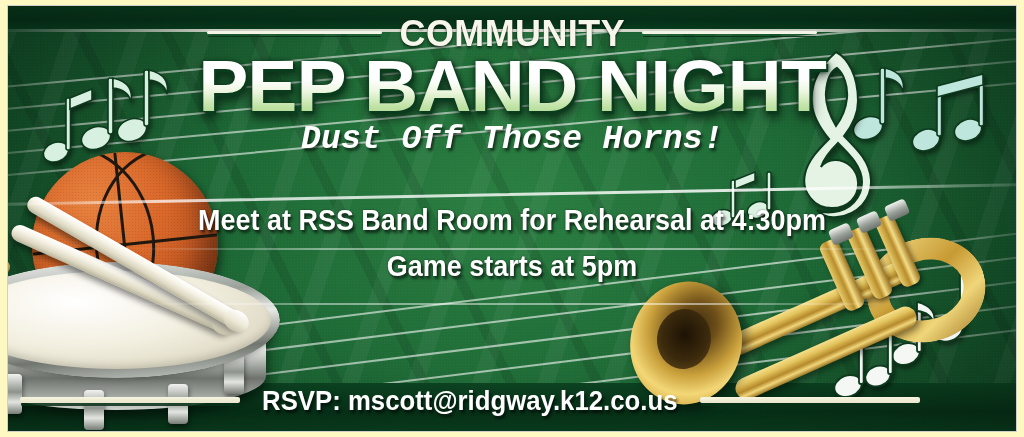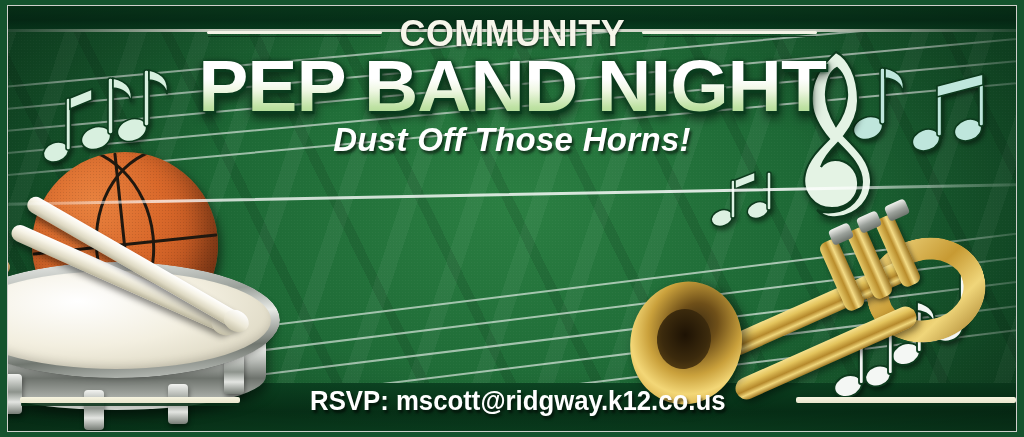--- a/index.html
+++ b/index.html
@@ -1,20 +1,20 @@
 <!DOCTYPE html>
 <html><head>
 <meta charset="utf-8">
 <style>
   html,body{margin:0;padding:0;background:#f7f7f5;}
   *{box-sizing:border-box;}
   .flyer{
     position:relative;
     width:1024px;height:437px;
-    background:#14532d;
+    background:#fef9c3;
     font-family:"Liberation Sans",sans-serif;
     overflow:hidden;
     padding-left:32px;
   }
   
   .frame{
     position:absolute;left:8px;top:6px;right:8px;bottom:6px;
     background:#14572b;
     overflow:hidden;
     box-shadow:0 0 0 1px #cfd0cc;
@@ -109,21 +109,21 @@
     margin-top:-4px;
     transform:scaleX(1.03);
     background:linear-gradient(180deg,#ffffff 0%,#ffffff 40%,#eef7e2 58%,#bfe2a4 82%,#a6d68c 100%);
     -webkit-background-clip:text;background-clip:text;
     color:transparent;
     -webkit-text-stroke:0px;
     filter:drop-shadow(0 0 2px #0a3a1c) drop-shadow(2px 3px 0 #0b3c1e) drop-shadow(0 4px 5px rgba(0,0,0,.55));
     white-space:nowrap;
   }
   .subtitle{
-    font-family:Liberation Sans, sans-serif;
+    font-family:Liberation Mono, monospace;
     font-style:italic;font-weight:700;
     font-size:33px;
     color:#ffffff;
     margin-top:2px;
     letter-spacing:.3px;
     text-shadow:2px 3px 3px rgba(0,0,0,.6);
     white-space:nowrap;
   }
   
   .sweep{
@@ -169,21 +169,21 @@
     font-weight:700;font-size:37px;
     color:#f6edcb;
     transform:scaleX(.93);
     text-shadow:2px 3px 3px rgba(0,0,0,.6), 0 0 2px rgba(0,0,0,.55);
     white-space:nowrap;
   }
 
   
   .rsvp-row{
     position:absolute;left:12px;right:0;bottom:10px;height:40px;z-index:31;
-    display:flex;align-items:center;justify-content:space-between;gap:4px;
+    display:flex;align-items:center;justify-content:flex-start;gap:4px;
   }
   .rsvp-rule{
     flex:0 0 auto;width:220px;height:9px;position:relative;
   }
   .rsvp-rule:before{
     content:"";position:absolute;left:0;right:0;top:0;height:6px;
     background:linear-gradient(180deg,#f7f4e0,#e9e6cd);
     border-radius:2px;
     box-shadow:0 4px 0 -1px rgba(8,48,24,.85);
   }
@@ -468,20 +468,26 @@
     <div class="head">
       <div class="community-row">
         <span class="rule"></span>
         <span class="community">COMMUNITY</span>
         <span class="rule"></span>
       </div>
       <div class="title">PEP BAND NIGHT</div>
       <div class="subtitle">Dust Off Those Horns!</div>
     </div>
 
+    <div class="body-lines">
+      <div class="line1">Meet at RSS Band Room for Rehearsal at 4:30pm</div>
+      <div class="thin-rule r1"></div>
+      <div class="line2">Game starts at 5pm</div>
+      <div class="thin-rule r2"></div>
+    </div>
 
 
     <div class="rsvp-row">
       <span class="rsvp-rule"></span>
       <span class="rsvp-text">RSVP: mscott@ridgway.k12.co.us</span>
       <span class="rsvp-rule"></span>
     </div>
 
     <div class="vignette"></div>
   </div>

